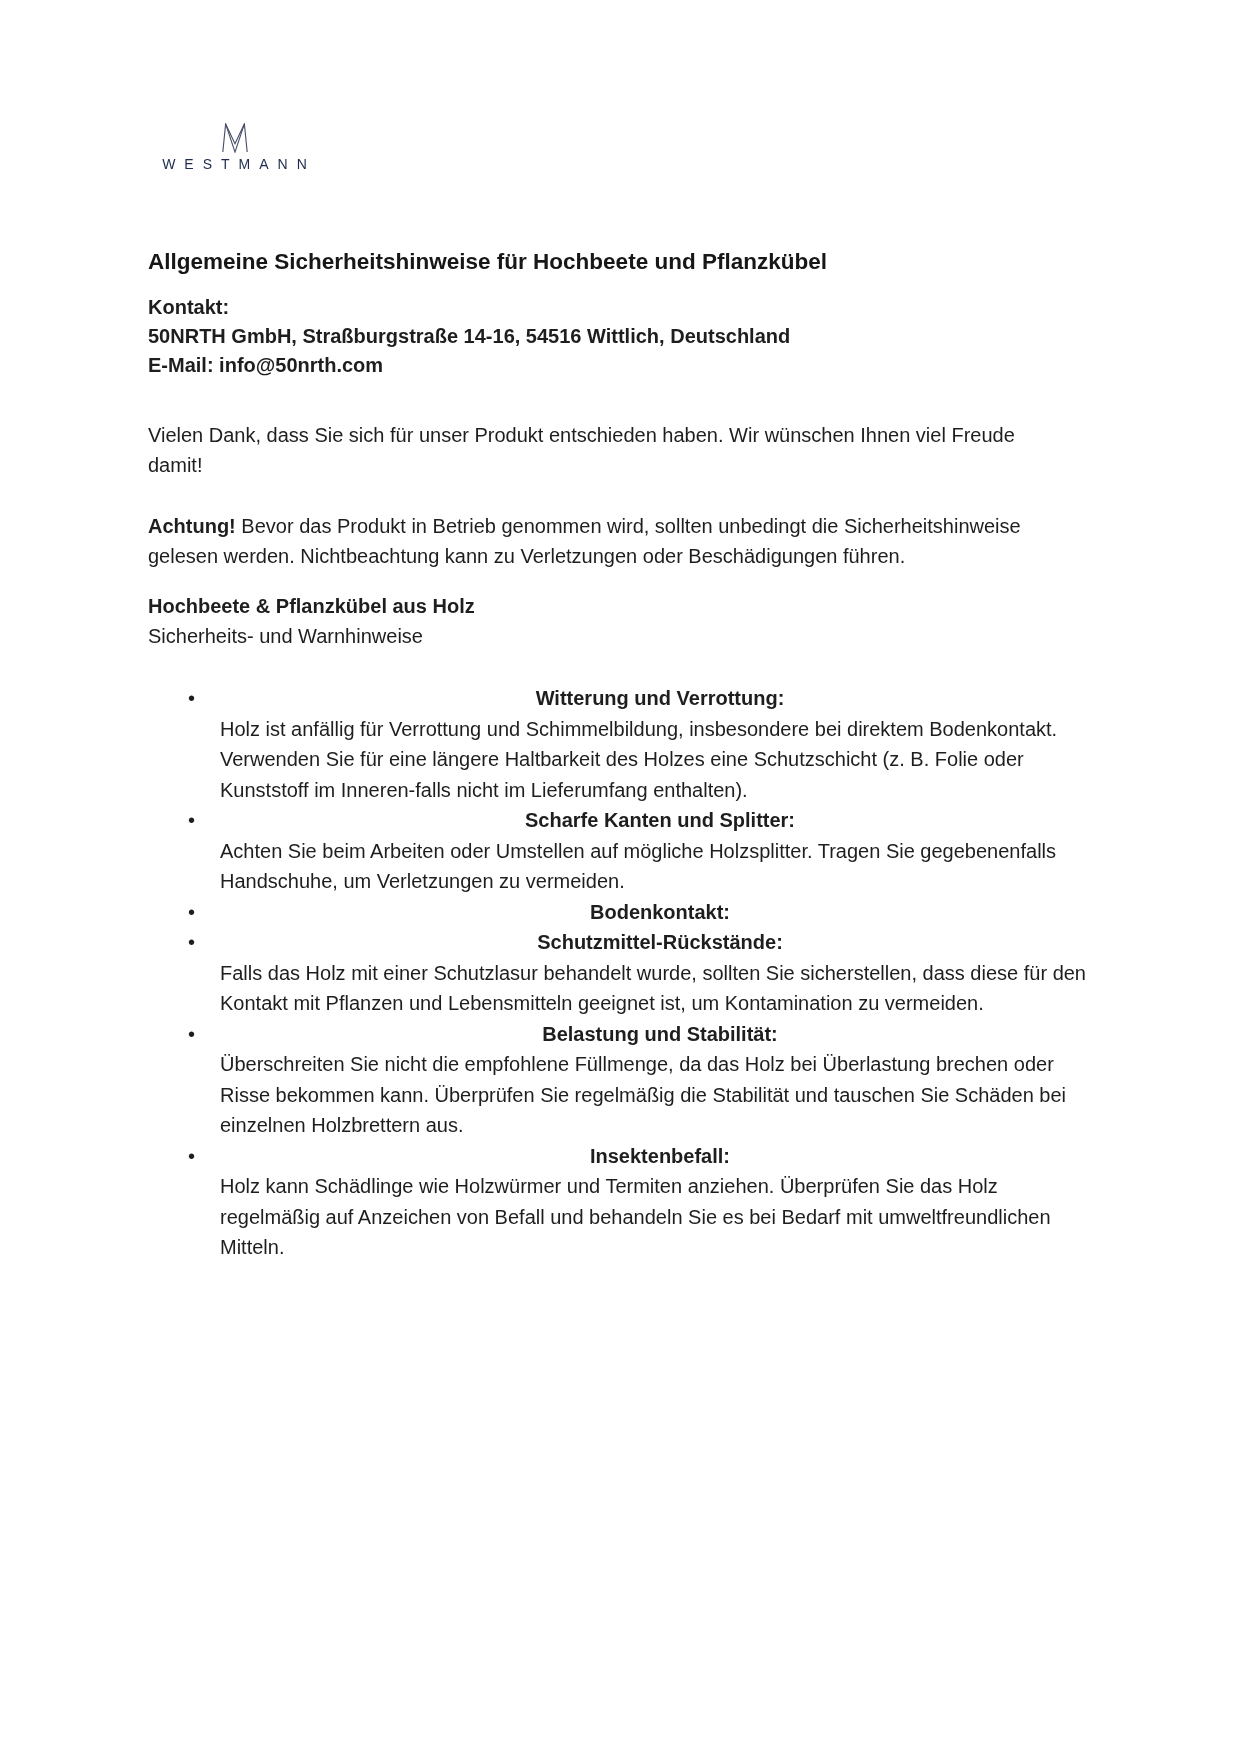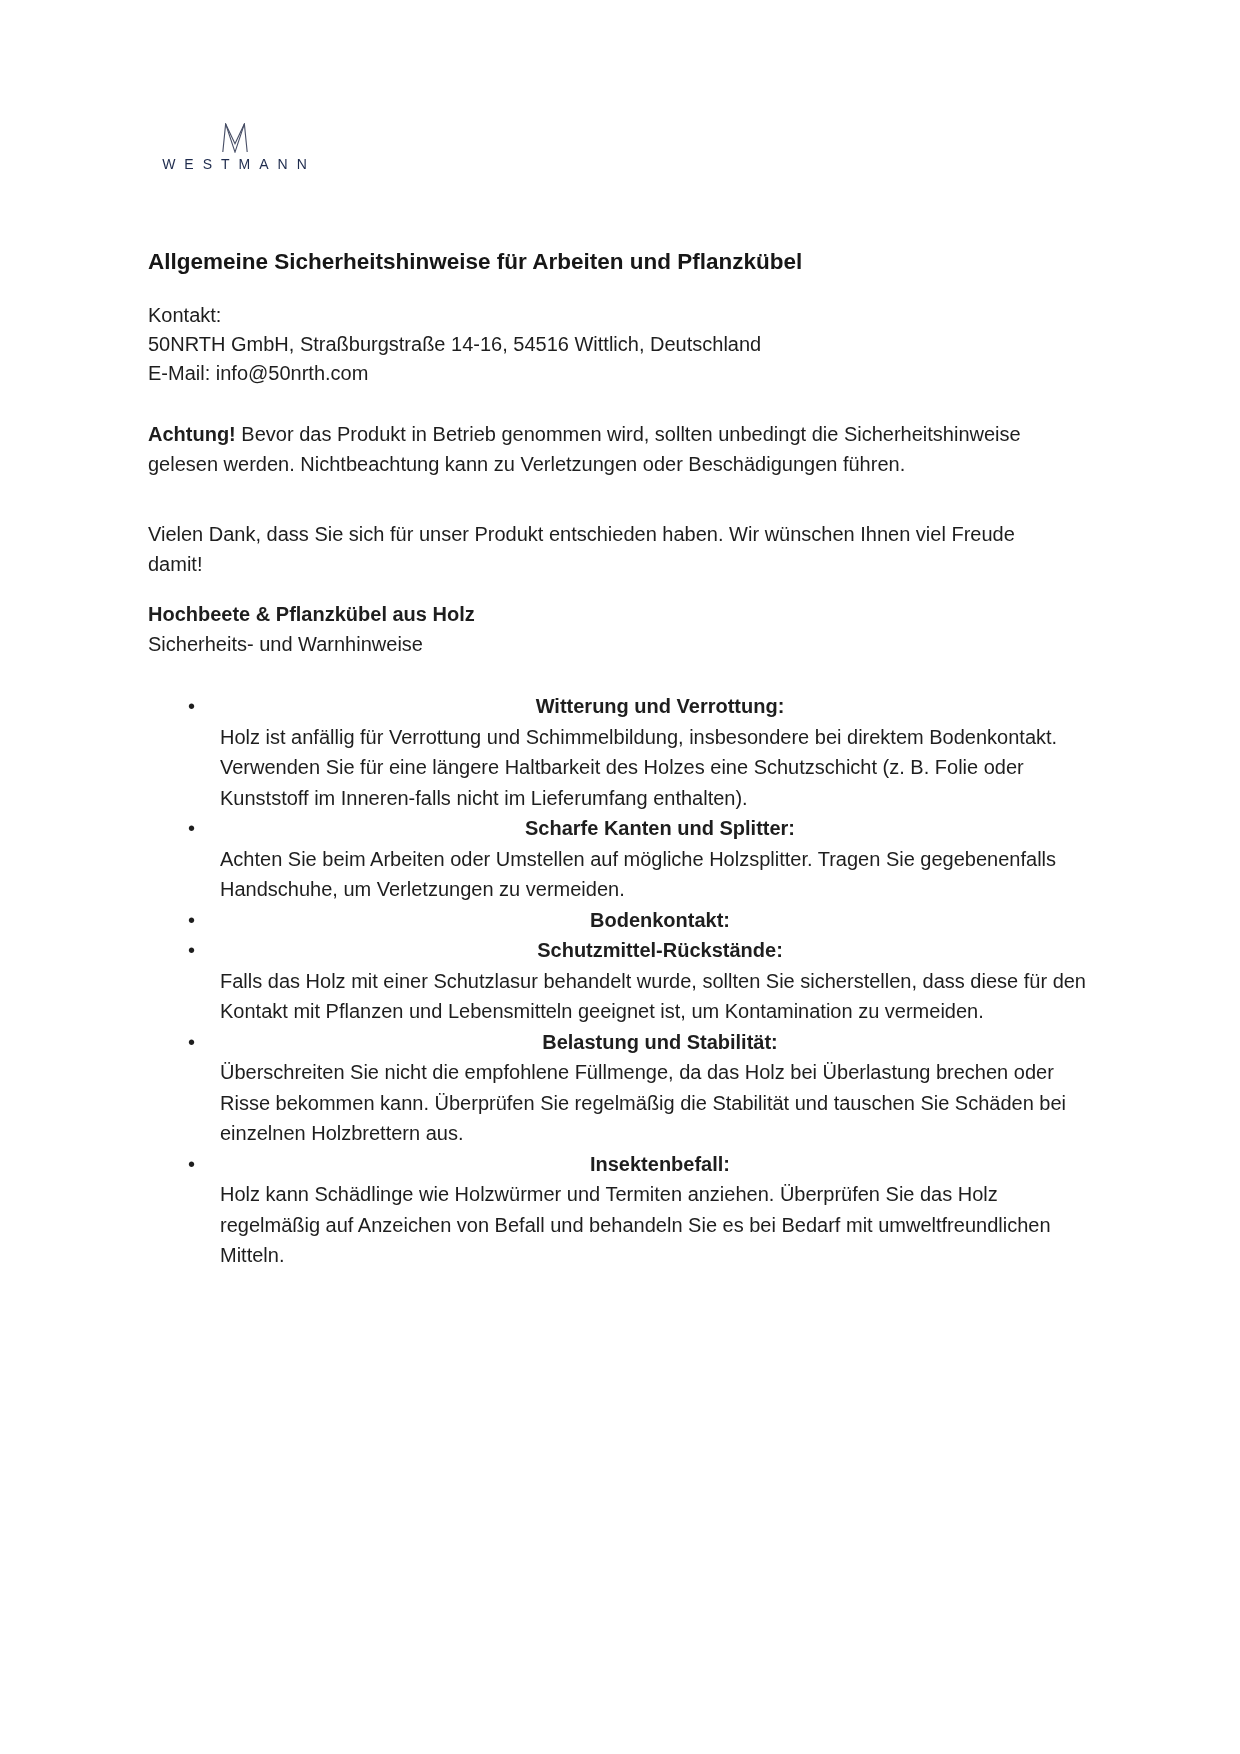--- a/index.html
+++ b/index.html
@@ -36,24 +36,25 @@
   }
   
   .doc-title {
     margin-top: 75px;
     font-size: 22.5px;
     font-weight: 700;
     line-height: 30px;
     color: #171717;
   }
   .contact {
-    margin-top: 24px;
+    margin-top: 16px;
     font-size: 20px;
     line-height: 29px;
     max-width: 900px;
+    font-weight: bold;
   }
   .para {
     font-size: 20px;
     line-height: 30px;
     max-width: 882px;
   }
   .intro { margin-top: 40px; }
   .warning { margin-top: 31px; }
   .bold { font-weight: 700; }
   .section-head {
@@ -95,31 +96,31 @@
 <div class="page">
 
   <div class="logo-block">
     <svg class="monogram" viewBox="0 0 34 32" fill="none" xmlns="http://www.w3.org/2000/svg">
       <polyline points="4,31 7,1 17,22 27,1 30,31" stroke="#474e66" stroke-width="1.2" fill="none"></polyline>
       <polyline points="7,1 17,31 27,1" stroke="#474e66" stroke-width="1.2" fill="none"></polyline>
     </svg>
     <div class="wordmark">WESTMANN</div>
   </div>
 
-  <h1 class="doc-title">Allgemeine Sicherheitshinweise für Arbeiten und Pflanzkübel</h1>
+  <h1 class="doc-title">Allgemeine Sicherheitshinweise für Hochbeete und Pflanzkübel</h1>
 
   <div class="contact">
     <div>Kontakt:</div>
     <div>50NRTH GmbH, Straßburgstraße 14-16, 54516 Wittlich, Deutschland</div>
     <div>E-Mail: info@50nrth.com</div>
   </div>
 
+  <p class="para intro">Vielen Dank, dass Sie sich für unser Produkt entschieden haben. Wir wünschen Ihnen viel Freude damit!</p>
+
   <p class="para warning"><span class="bold">Achtung!</span><span> </span><span>Bevor das Produkt in Betrieb genommen wird, sollten unbedingt die Sicherheitshinweise gelesen werden. Nichtbeachtung kann zu Verletzungen oder Beschädigungen führen.</span></p>
-
-  <p class="para intro">Vielen Dank, dass Sie sich für unser Produkt entschieden haben. Wir wünschen Ihnen viel Freude damit!</p>
 
   <div class="section-head">
     <div class="heading">Hochbeete &amp; Pflanzkübel aus Holz</div>
     <div>Sicherheits- und Warnhinweise</div>
   </div>
 
   <ul class="safety-list">
     <li>
       <span class="bullet">•</span>
       <span class="b-title">Witterung und Verrottung:</span>

